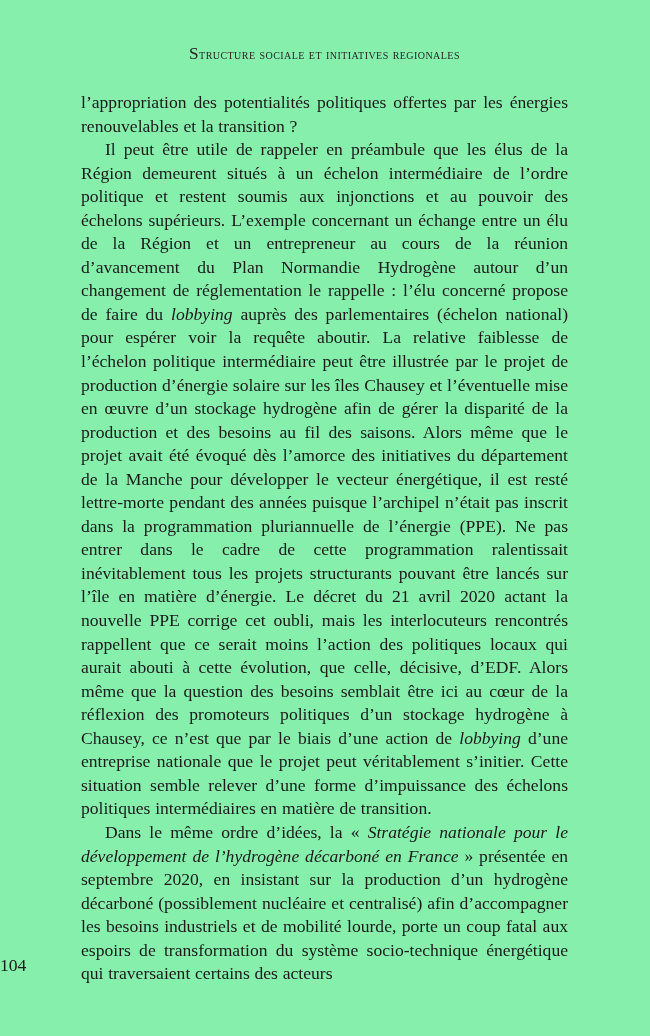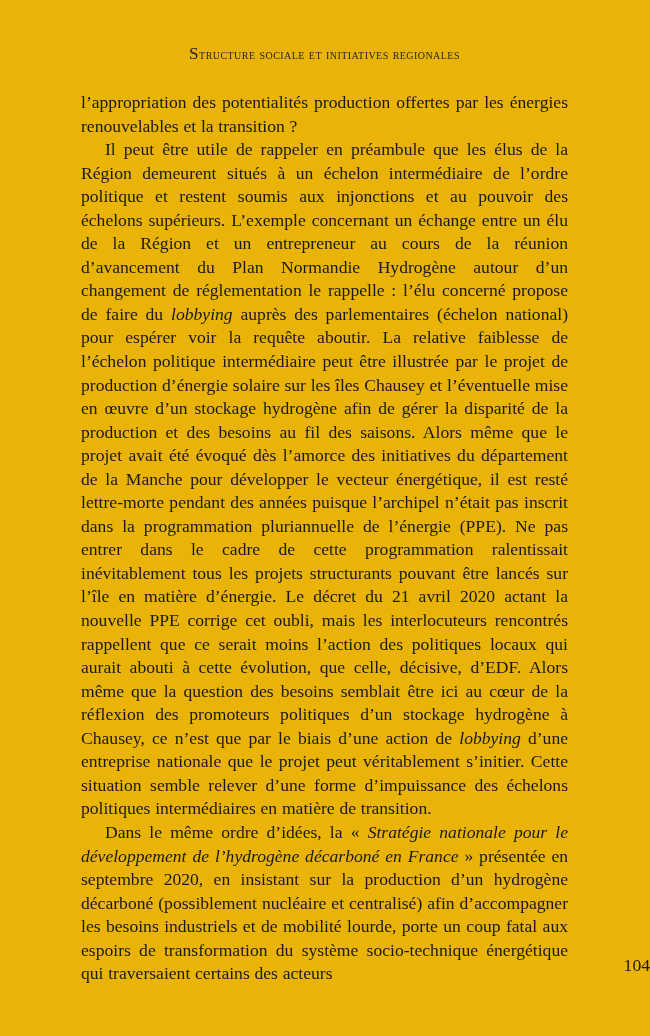--- a/index.html
+++ b/index.html
@@ -4,21 +4,21 @@
 <style>
   html, body {
     margin: 0;
     padding: 0;
     background: #ffffff;
   }
   .page {
     position: relative;
     width: 650px;
     height: 1036px;
-    background: #eab308;
+    background: #86efac;
     overflow: hidden;
     font-family: "Liberation Serif", "DejaVu Serif", serif;
     color: #1a1a1a;
   }
   .running-head {
     position: absolute;
     left: 81px;
     top: 44px;
     width: 487px;
     text-align: center;
@@ -57,35 +57,35 @@
   p.para.last-flush > :last-child {
     
   }
   em, i {
   }
   .folio {
     position: absolute;
     left: 0;
     top: 955px;
     width: 650px;
-    text-align: right;
+    text-align: left;
     font-size: 17.6px;
     color: #1a1a1a;
   }
 </style>
 </head>
 <body>
 
 <div class="page">
 
   <div class="running-head">
     <span class="rh-initial">S</span><span class="rh-rest">TRUCTURE SOCIALE ET INITIATIVES REGIONALES</span>
   </div>
 
   <div class="body-col">
-      <p class="para"><span>l’appropriation des potentialités production offertes par les énergies renouvelables et la transition ?</span></p>
+      <p class="para"><span>l’appropriation des potentialités politiques offertes par les énergies renouvelables et la transition ?</span></p>
       <p class="para indent"><span>Il peut être utile de rappeler en préambule que les élus de la Région demeurent situés à un échelon intermédiaire de l’ordre politique et restent soumis aux injonctions et au pouvoir des échelons supérieurs. L’exemple concernant un échange entre un élu de la Région et un entrepreneur au cours de la réunion d’avancement du Plan Normandie Hydrogène autour d’un changement de réglementation le rappelle : l’élu concerné propose de faire du </span><em>lobbying</em><span> auprès des parlementaires (échelon national) pour espérer voir la requête aboutir. La relative faiblesse de l’échelon politique intermédiaire peut être illustrée par le projet de production d’énergie solaire sur les îles Chausey et l’éventuelle mise en œuvre d’un stockage hydrogène afin de gérer la disparité de la production et des besoins au fil des saisons. Alors même que le projet avait été évoqué dès l’amorce des initiatives du département de la Manche pour développer le vecteur énergétique, il est resté lettre-morte pendant des années puisque l’archipel n’était pas inscrit dans la programmation pluriannuelle de l’énergie (PPE). Ne pas entrer dans le cadre de cette programmation ralentissait inévitablement tous les projets structurants pouvant être lancés sur l’île en matière d’énergie. Le décret du 21 avril 2020 actant la nouvelle PPE corrige cet oubli, mais les interlocuteurs rencontrés rappellent que ce serait moins l’action des politiques locaux qui aurait abouti à cette évolution, que celle, décisive, d’EDF. Alors même que la question des besoins semblait être ici au cœur de la réflexion des promoteurs politiques d’un stockage hydrogène à Chausey, ce n’est que par le biais d’une action de </span><em>lobbying</em><span> d’une entreprise nationale que le projet peut véritablement s’initier. Cette situation semble relever d’une forme d’impuissance des échelons politiques intermédiaires en matière de transition.</span></p>
       <p class="para indent"><span>Dans le même ordre d’idées, la « </span><em>Stratégie nationale pour le développement de l’hydrogène décarboné en France</em><span> » présentée en septembre 2020, en insistant sur la production d’un hydrogène décarboné (possiblement nucléaire et centralisé) afin d’accompagner les besoins industriels et de mobilité lourde, porte un coup fatal aux espoirs de transformation du système socio-technique énergétique qui traversaient certains des acteurs</span></p>
     </div>
 
   <div class="folio">104</div>
 
 </div>
 
 </body></html>

